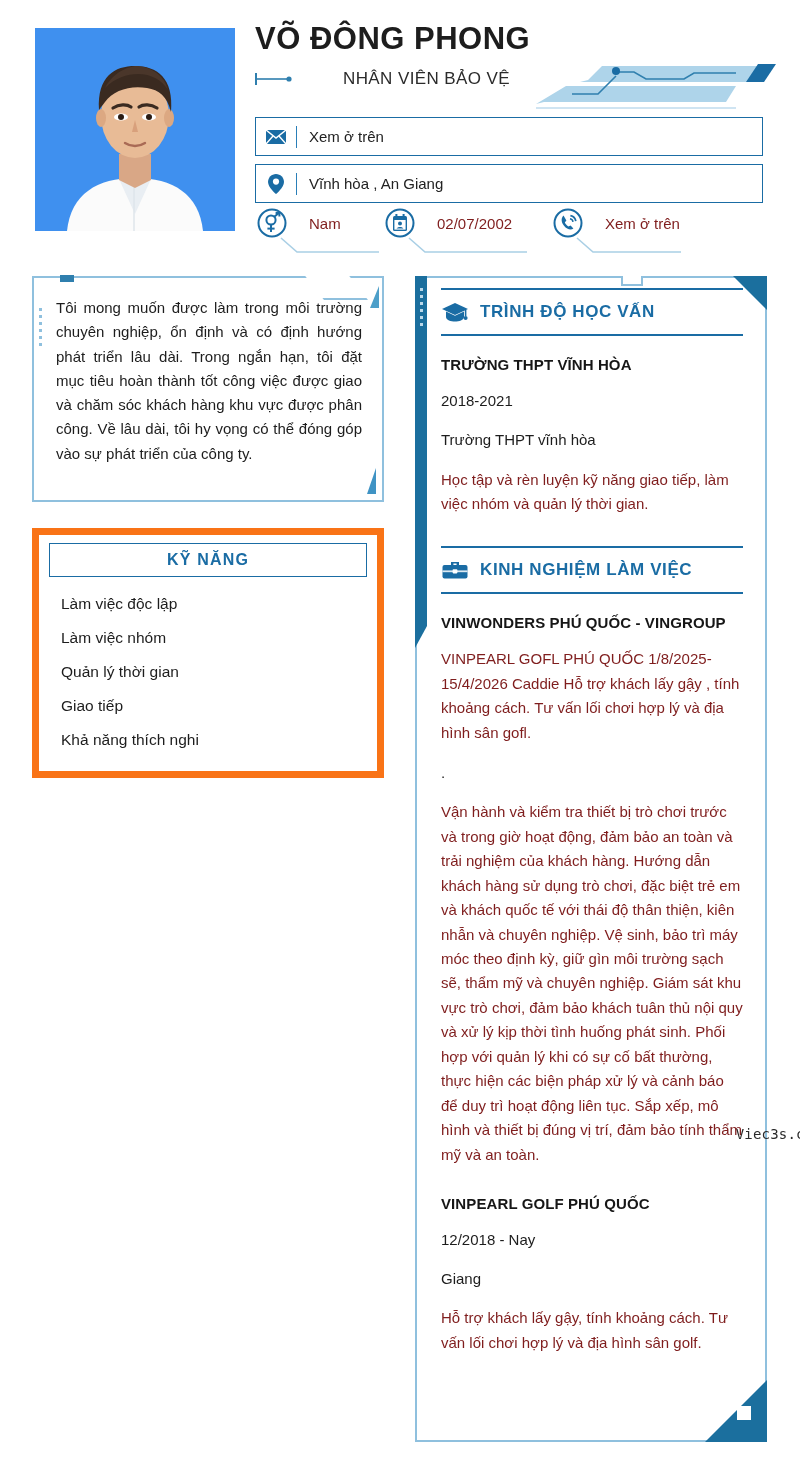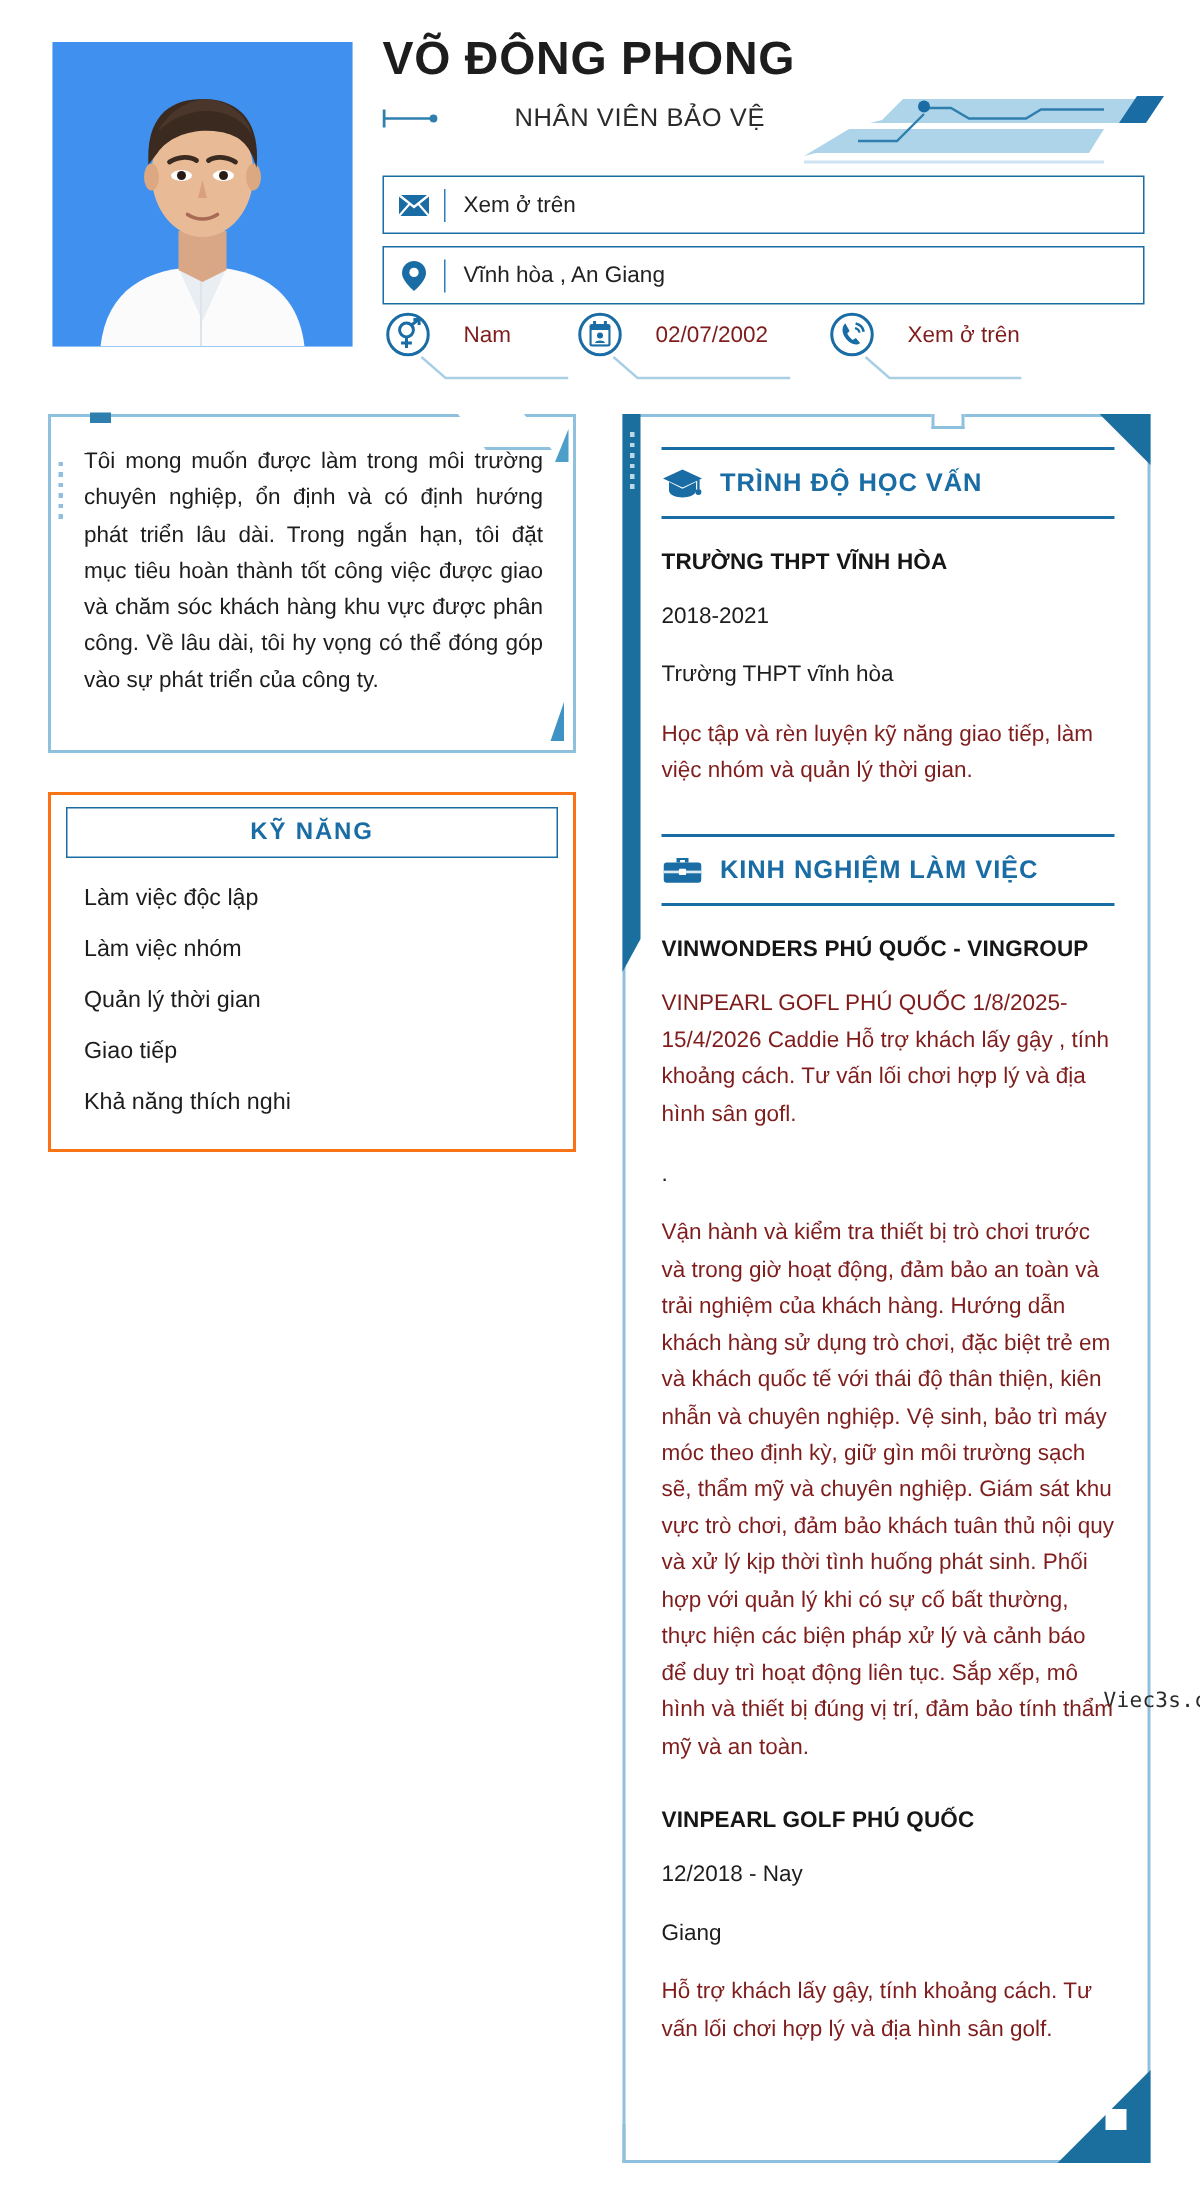--- a/index.html
+++ b/index.html
@@ -72,21 +72,21 @@
     background:repeating-linear-gradient(to bottom,#8fc0de 0 3px,transparent 3px 7px);}
   .sum-diag-tr{position:absolute;right:14px;top:-2px;width:44px;height:22px;
     background:#fff;border-bottom:2px solid #8fc0de;transform:skewX(38deg);transform-origin:bottom left;}
   .sum-tri-r{position:absolute;right:3px;top:8px;width:0;height:0;
     border-left:9px solid transparent;border-right:0 solid transparent;border-bottom:22px solid #4d9fc9;}
   .sum-tri-br{position:absolute;right:6px;bottom:6px;width:0;height:0;
     border-left:9px solid transparent;border-bottom:26px solid #3f93c4;}
 
   .skills-card{
     position:relative;width:352px;margin-top:26px;min-height:232px;
-    border:2px solid #f97316;box-sizing:border-box;background:#fff;padding-bottom:14px;
+    border:7px solid #f97316;box-sizing:border-box;background:#fff;padding-bottom:14px;
   }
   .skills-title-box{
     margin:8px 10px 0 10px;height:32px;border:1px solid #1a6ca4;
     display:flex;align-items:center;justify-content:center;
   }
   .skills-title{
     font-size:16px;font-weight:bold;color:#1a6ca4;letter-spacing:1.2px;
   }
   .skill-list{margin:10px 0 0 0;padding:0;list-style:none;}
   .skill-item{font-size:15.5px;color:#1d1d1d;padding:8px 0 8px 22px;}
@@ -106,21 +106,21 @@
   .rc-corner-tr{position:absolute;right:-2px;top:-2px;width:0;height:0;
     border-right:34px solid #1b6f9e;border-bottom:34px solid transparent;}
   .rc-corner-br{position:absolute;right:-2px;bottom:-2px;width:0;height:0;
     border-right:62px solid #1b6f9e;border-top:62px solid transparent;}
   .rc-corner-br-sq{position:absolute;right:14px;bottom:20px;width:14px;height:14px;background:#fff;z-index:4;}
   .rc-edge-bl{position:absolute;left:-2px;bottom:-2px;width:26px;height:26px;
     border-left:2px solid #8fc0de;border-bottom:2px solid #8fc0de;box-sizing:border-box;}
 
   .rc-body{position:relative;padding:6px 22px 0 24px;z-index:2;}
 
-  .sec-head{position:relative;margin-top:14px;}
+  .sec-head{position:relative;margin-top:4px;}
   .sec-head .rule-top{height:2px;background:#1a6ca4;}
   .sec-head .rule-bot{height:2px;background:#1a6ca4;}
   .sec-head-inner{display:flex;align-items:center;height:44px;gap:11px;}
   .sec-icon{width:28px;height:26px;flex:none;}
   .sec-title{font-size:17px;font-weight:bold;color:#1a6ca4;letter-spacing:.6px;white-space:nowrap;}
 
   .entry{margin-top:20px;}
   .entry-title{font-size:15px;font-weight:bold;color:#161616;letter-spacing:.1px;}
   .entry-line{font-size:15px;color:#1d1d1d;margin-top:16px;line-height:1.55;}
   .entry-para{font-size:15px;color:#7f1d1d;margin-top:16px;line-height:1.63;}

